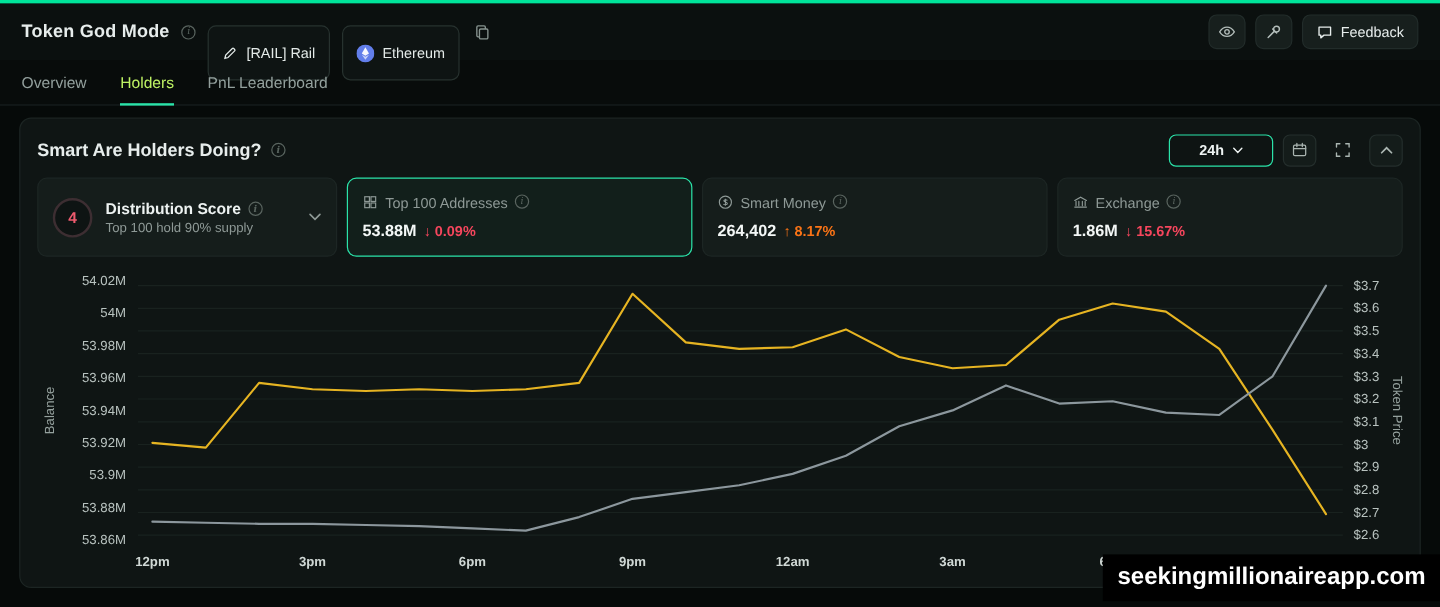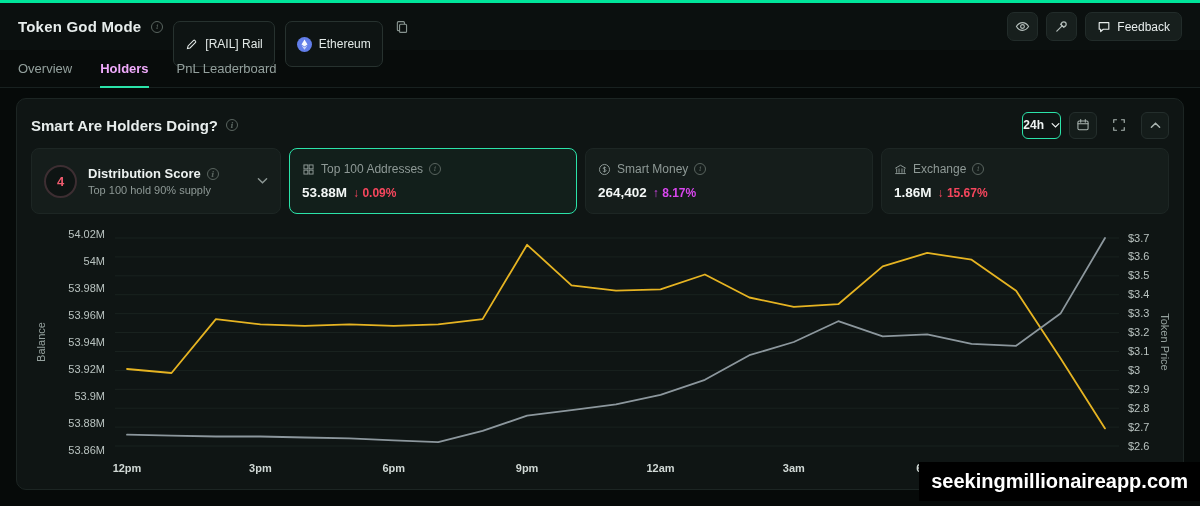--- a/index.html
+++ b/index.html
@@ -24,47 +24,47 @@
   .icon-btn { height:29px; min-width:30px; display:flex; align-items:center; justify-content:center;
     gap:6px; background:#171f1d; border:1px solid #222c2a; border-radius:7px;
     color:#b3bdba; cursor:pointer; padding:0 7px; font-family:inherit; }
   .icon-btn.feedback { color:#e7edec; font-size:12px; padding:0 11px; }
 
   
   .tabs { display:flex; gap:28px; padding:0 18px; background:#080c0b;
     border-bottom:1px solid #182120; height:38px; }
   .tab { display:flex; align-items:center; font-size:13px; color:#93a09d;
     cursor:pointer; border-bottom:2px solid transparent; margin-bottom:-1px; }
-  .tab.active { color:#f0abfc; border-bottom-color:#2be3a9; font-weight:700; }
+  .tab.active { color:#bef264; border-bottom-color:#2be3a9; font-weight:400; }
 
   
   .panel { margin:10px 16px 0 16px; background:#0f1514; border:1px solid #1c2523;
     border-radius:10px; padding:12px 14px 4px 14px; height:392px; position:relative; }
   .panel-head { display:flex; align-items:center; justify-content:space-between; height:28px; }
   .ph-left { display:flex; align-items:center; gap:8px; font-size:15px; font-weight:700; }
   .ph-right { display:flex; align-items:center; gap:8px; }
-  .tf-btn { display:flex; align-items:center; gap:7px; height:27px; padding:0 0;
+  .tf-btn { display:flex; align-items:center; gap:7px; height:27px; padding:0 24px;
     background:#0e1413; border:1px solid #2be3a9; border-radius:6px;
     color:#eef3f2; font-size:12px; font-weight:700; cursor:pointer; font-family:inherit; }
   .sm-btn { height:27px; min-width:28px; display:flex; align-items:center; justify-content:center;
     background:#141c1a; border:1px solid #242e2c; border-radius:6px; color:#aab5b1; cursor:pointer; }
   .sm-btn.plain { background:none; border:none; }
 
   
   .cards { display:flex; gap:8px; margin-top:9px; }
   .card { background:#151d1b; border:1px solid #1d2624; border-radius:8px;
     padding:10px 12px; flex:1; min-height:66px; display:flex; flex-direction:column;
     justify-content:center; gap:9px; cursor:pointer; }
   .card.dist { flex:0 0 250px; flex-direction:row; align-items:center; gap:11px; }
   .card.selected { border-color:#2be3a9; background:#121f1b; }
-  .card-title { display:flex; align-items:center; gap:6px; color:#8e9996; font-size:12px; white-space:nowrap; }
+  .card-title { display:flex; align-items:flex-start; gap:6px; color:#8e9996; font-size:12px; white-space:nowrap; }
   .val-row { display:flex; align-items:baseline; gap:6px; }
   .val { font-weight:700; color:#f3f7f6; font-size:13.5px; }
   .chg { font-size:12px; font-weight:600; }
-  .chg.up { color:#d946ef; }
+  .chg.up { color:#f97316; }
   .chg.down { color:#f6465d; }
   .badge { width:33px; height:33px; border-radius:50%; background:#0e1413;
     border:2px solid #3d2e32; color:#ee5b6e; font-weight:700; font-size:13px;
     display:flex; align-items:center; justify-content:center; flex:none; }
   .dist-text { display:flex; flex-direction:column; gap:3px; min-width:0; }
   .dist-title { display:flex; align-items:center; gap:6px; font-size:13px; font-weight:700; color:#edf2f1; }
   .dist-sub { font-size:11px; color:#8e9996; white-space:nowrap; }
   .dist-chev { margin-left:auto; color:#8e9996; display:flex; }
 
   

